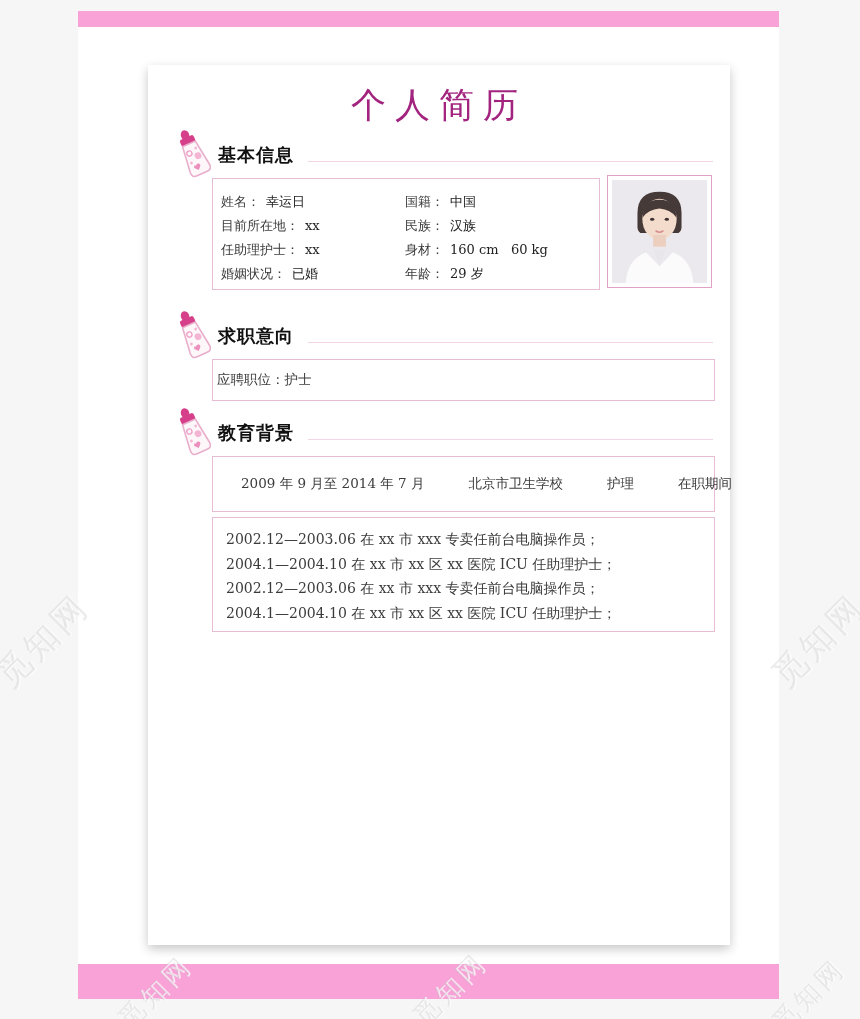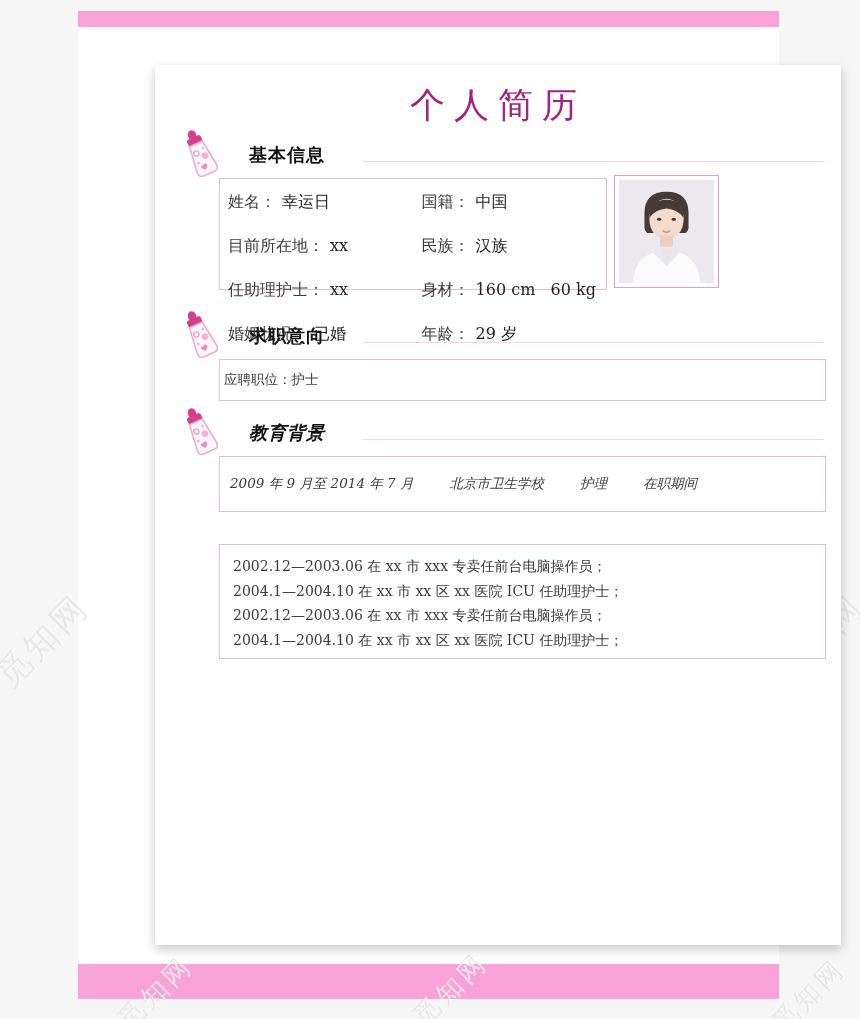--- a/index.html
+++ b/index.html
@@ -29,38 +29,38 @@
     pointer-events:none;
   }
   .wm-left   { left:-14px; top:618px; }
   .wm-right  { right:-16px; top:618px; }
   .wm-b1 { left:110px; top:975px; font-size:26px; }
   .wm-b2 { left:405px; top:972px; font-size:26px; }
   .wm-b3 { right:6px;  top:978px; font-size:26px; }
 
   
   .page {
-    position:absolute; left:155px; top:65px;
-    width:686px; height:880px;
+    position:absolute; left:148px; top:65px;
+    width:582px; height:880px;
     background:#ffffff;
     box-shadow:0 4px 10px rgba(0,0,0,0.22);
     padding:20px 15px 0 15px;
   }
   .resume-title {
     height:40px; line-height:40px;
     text-align:center;
     font-size:35px; font-weight:normal;
     letter-spacing:9px;
     color:#a2247f;
     font-family:"DejaVu Serif","Liberation Serif",serif;
     margin-bottom:6px;
   }
 
   
-  .sec-head { display:flex; align-items:center; height:47px; position:relative; padding-left:9px;gap:24px; }
+  .sec-head { display:flex; align-items:center; height:47px; position:relative; padding-left:9px; }
   .bottle { width:42px; height:54px; flex:0 0 auto; margin-right:4px; margin-top:-4px; }
   .sec-title {
     font-family:"Liberation Sans","DejaVu Sans",sans-serif;
     font-size:18px; font-weight:bold; color:#111;
     letter-spacing:1px;
     white-space:nowrap;
   }
   .head-rule { flex:1; height:0; border-top:1px solid #f3d6e6; align-self:center; margin:14px 2px 0 14px; }
 
   
@@ -71,53 +71,52 @@
   }
 
   
   .basic-row { position:relative; }
   .basic-box { width:388px; height:112px; padding:11px 10px 0 8px; }
   .basic-grid {
     display:grid;
     grid-template-columns:1fr 1fr;
     grid-auto-rows:24px;
     align-items:center;
-    font-size:16px;
-    gap:20px;
+    font-size:13px;
   }
   .field { white-space:nowrap; }
   .field .lbl { color:#3b3b3b; }
   .field .val { color:#222; margin-left:6px; }
   .photo-box {
     position:absolute; left:444px; top:-3px;
     width:105px; height:113px;
     border:1px solid #e1a0c5;
     padding:4px;
     background:#fff;
   }
   .photo-box svg { width:100%; height:100%; display:block; }
 
   
   .intent-box { height:42px; display:flex; align-items:center; padding-left:4px; font-size:13.5px; }
 
   
-  .edu-box { height:56px; display:flex; align-items:center; padding-left:10px; font-size:13.5px; }
+  .edu-box { height:56px; display:flex; align-items:center; padding-left:28px; font-size:13.5px;gap:8px; }
   .edu-box .edu-cell { margin-right:36px; white-space:nowrap; }
 
   
   .work-box { height:115px; padding:9px 10px 0 13px; font-size:14px; }
   .work-line { line-height:24.5px; white-space:nowrap; }
 
   
   .eval-box { height:138px; padding:7px 12px 0 13px; font-size:14px; }
   .eval-text { line-height:27.4px; text-align:justify; color:#3b3b3b; }
 
   .s1 { margin-bottom:22px; }
   .s2 { margin-bottom:8px; }
-  .s3 { margin-bottom:32px;font-style:italic; }
+  .s3 { margin-bottom:5px; }
   .s4 { margin-bottom:10px; }
 
   .hidden-defs { position:absolute; width:0; height:0; overflow:hidden; }
 </style>
 </head>
 <body>
 
 <svg class="hidden-defs" aria-hidden="true">
   <defs>
     <g id="bottle-shape">

